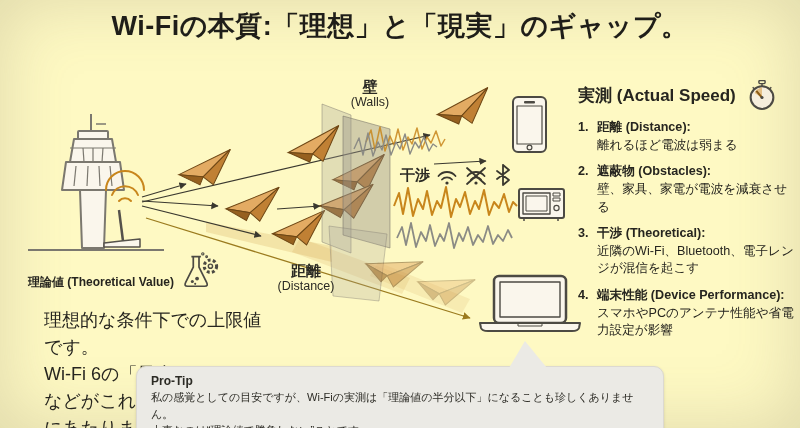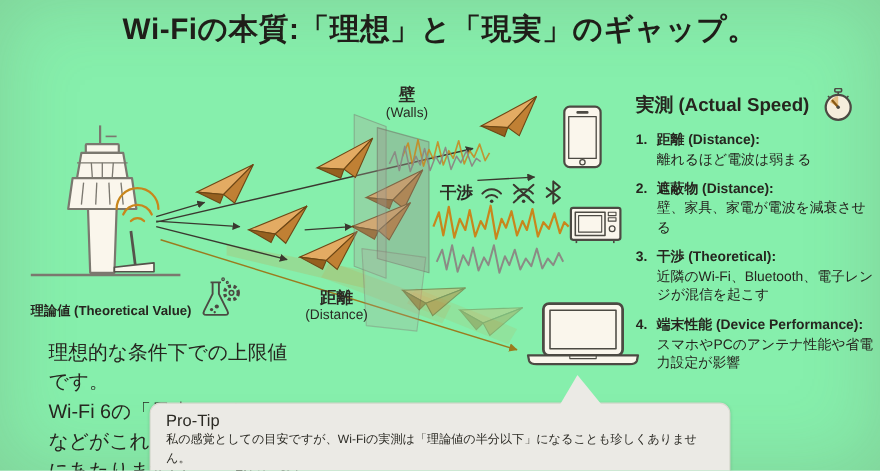--- a/index.html
+++ b/index.html
@@ -1,18 +1,18 @@
 <!DOCTYPE html>
 <html><head>
 <meta charset="utf-8">
 <style>
   html,body{margin:0;padding:0;}
   body{width:800px;height:428px;overflow:hidden;
        font-family:"Liberation Sans","DejaVu Sans",sans-serif;}
-  .stage{position:relative;width:800px;height:428px;background:#86efac;
+  .stage{position:relative;width:800px;height:428px;background:#fef9c3;
          box-shadow:inset 0 0 70px rgba(110,100,80,.22);overflow:hidden;}
   .stage *{box-sizing:border-box;}
   h1.title{position:absolute;top:8px;left:0;width:800px;margin:0;
            text-align:center;font-size:27px;font-weight:800;color:#1f1e19;
            letter-spacing:.5px;}
   svg.scene{position:absolute;left:0;top:0;}
 
   
   .dlabel{position:absolute;text-align:center;color:#2b2a24;line-height:1.15;}
   .dlabel .cjk{font-size:15px;font-weight:700;display:block;}
@@ -41,21 +41,21 @@
   .actual li .idesc{font-weight:400;display:block;}
 
   
   .protip{position:absolute;left:136px;top:366px;width:528px;
           background:#ebeae5;border:1px solid #dcd9d1;border-radius:10px;
           padding:7px 14px 8px 14px;color:#2c2b25;
           box-shadow:0 1px 3px rgba(0,0,0,.12);}
   .protip .tail{position:absolute;top:-26px;left:372px;width:38px;height:27px;
           background:#ebeae5;
           clip-path:polygon(42% 0,0 100%,100% 100%);}
-  .protip .plabel{font-size:15px;font-weight:400;margin:0 0 1px 0;}
+  .protip .plabel{font-size:12px;font-weight:700;margin:0 0 1px 0;}
   .protip .pline{font-size:11px;line-height:1.5;margin:0;}
   .icon{display:inline-block;line-height:0;}
 </style>
 </head>
 <body>
 
 <div class="stage">
 
   <h1 class="title">Wi-Fiの本質:「理想」と「現実」のギャップ。</h1>
 
@@ -255,21 +255,21 @@
       <li>
         <span class="num">1.</span>
         <span>
             <span class="term">距離 (Distance):</span>
         <span class="idesc">離れるほど電波は弱まる</span>
           </span>
       </li>
       <li>
         <span class="num">2.</span>
         <span>
-            <span class="term">遮蔽物 (Distance):</span>
+            <span class="term">遮蔽物 (Obstacles):</span>
         <span class="idesc">壁、家具、家電が電波を減衰させる</span>
           </span>
       </li>
       <li>
         <span class="num">3.</span>
         <span>
             <span class="term">干渉 (Theoretical):</span>
         <span class="idesc">近隣のWi-Fi、Bluetooth、電子レンジが混信を起こす</span>
           </span>
       </li>

